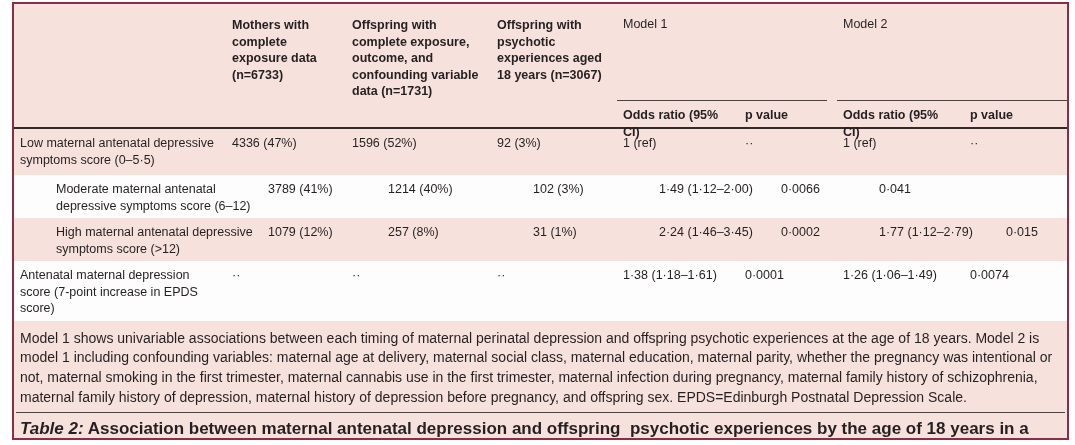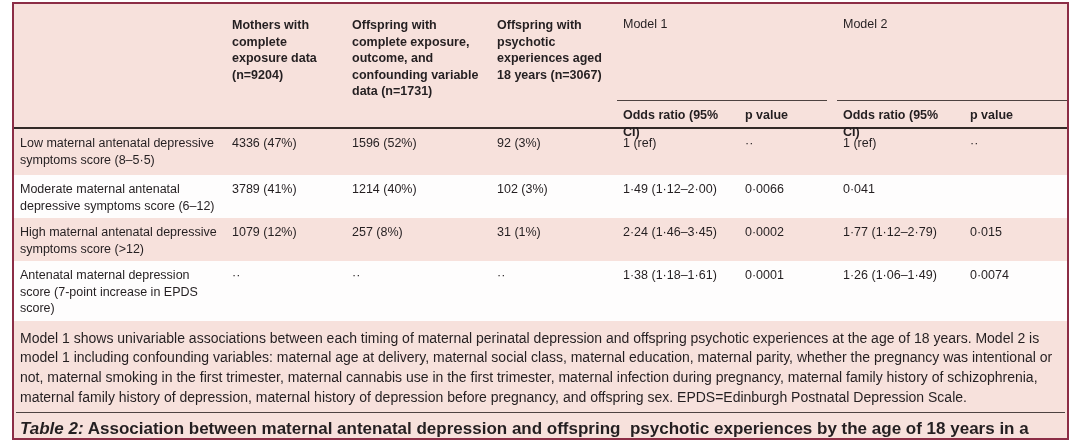--- a/index.html
+++ b/index.html
@@ -20,37 +20,37 @@
   .col-headers .cell{padding-top:13px;font-weight:bold;}
   .model-group{box-sizing:border-box;grid-column:span 2;display:flex;flex-direction:column;justify-content:space-between;}
   .model-group .model-title{padding:13px 0 0 6px;font-weight:normal;font-size:12.5px;}
   .model-group .rule{height:0;border-bottom:1px solid #4d4240;}
   .model-group.m1 .rule{margin-right:10px;}
   .sub-headers{height:28px;border-bottom:2px solid #332a28;}
   .sub-headers .cell{padding-top:6px;font-weight:bold;}
   
   .row .cell{padding-top:6px;padding-bottom:4px;}
   .row.h46{min-height:46px;}
-  .row.h41{min-height:41px;}
+  .row.h41{min-height:41px;padding-left:36px;}
   .row.h59{min-height:59px;}
   .row.alt{background:#fefdfd;}
   
   .footnote{padding:8px 10px 0 6px;font-size:14px;line-height:1.42;min-height:74px;box-sizing:border-box;}
   .caption-rule{border:none;border-top:1px solid #4d4240;margin:4px 2px 0 2px;}
   .caption{padding:5px 10px 0 6px;font-size:17px;line-height:1.35;font-weight:bold;white-space:pre-wrap;}
   .cap-prefix{font-style:italic;font-weight:bold;}
 </style>
 </head>
 <body>
 
 <div class="frame">
 
   <div class="grid col-headers">
     <div class="cell"></div>
-    <div class="cell">Mothers with complete exposure data (n=9204)</div>
+    <div class="cell">Mothers with complete exposure data (n=6733)</div>
     <div class="cell">Offspring with complete exposure, outcome, and confounding variable data  (n=1731)</div>
     <div class="cell">Offspring with psychotic experiences aged 18 years (n=3067)</div>
     <div class="model-group m1">
       <div class="model-title">Model 1</div>
       <div class="rule"></div>
     </div>
     <div class="model-group m2">
       <div class="model-title">Model 2</div>
       <div class="rule"></div>
     </div>
@@ -61,21 +61,21 @@
     <div class="cell"></div>
     <div class="cell"></div>
     <div class="cell"></div>
     <div class="cell">Odds ratio (95% CI)</div>
     <div class="cell">p value</div>
     <div class="cell">Odds ratio (95% CI)</div>
     <div class="cell">p value</div>
   </div>
 
   <div class="grid row h46">
-    <div class="cell">Low maternal antenatal depressive symptoms score (8–5·5)</div>
+    <div class="cell">Low maternal antenatal depressive symptoms score (0–5·5)</div>
     <div class="cell">4336 (47%)</div>
     <div class="cell">1596 (52%)</div>
     <div class="cell">92 (3%)</div>
     <div class="cell">1 (ref)</div>
     <div class="cell">··</div>
     <div class="cell">1 (ref)</div>
     <div class="cell">··</div>
   </div>
 
   <div class="grid row h41 alt">

